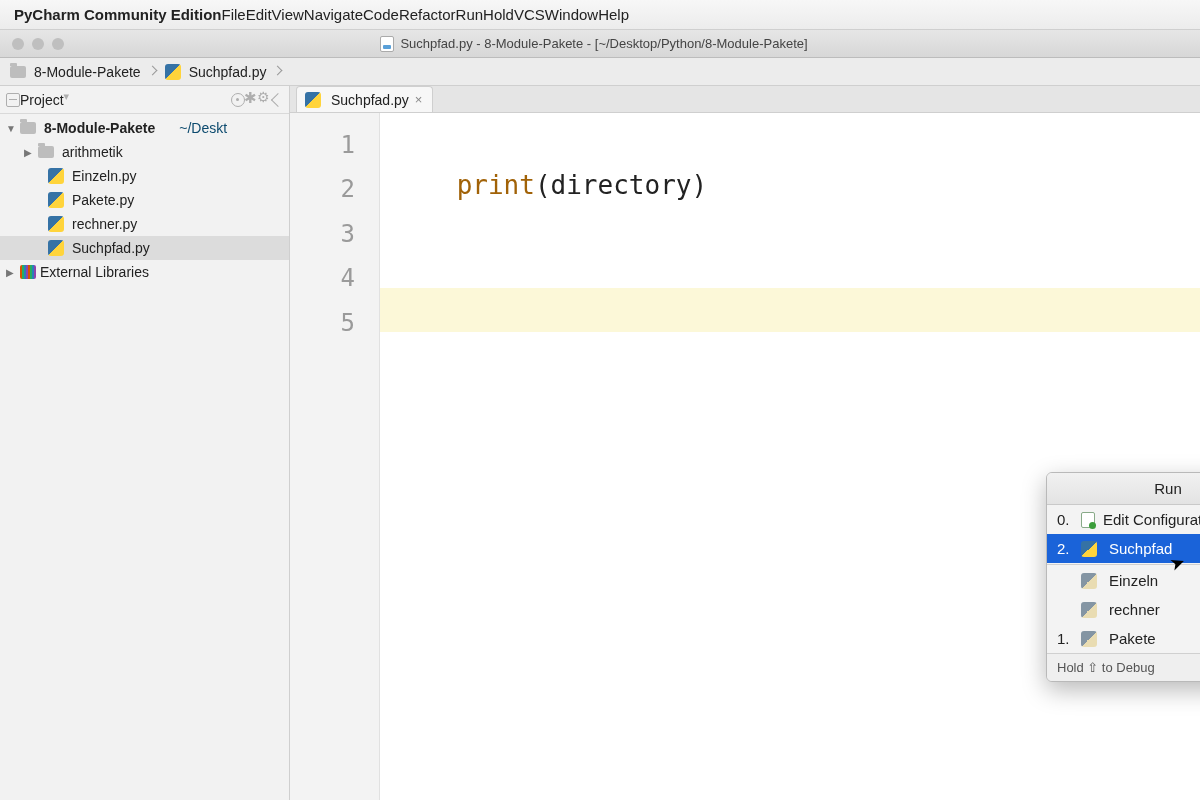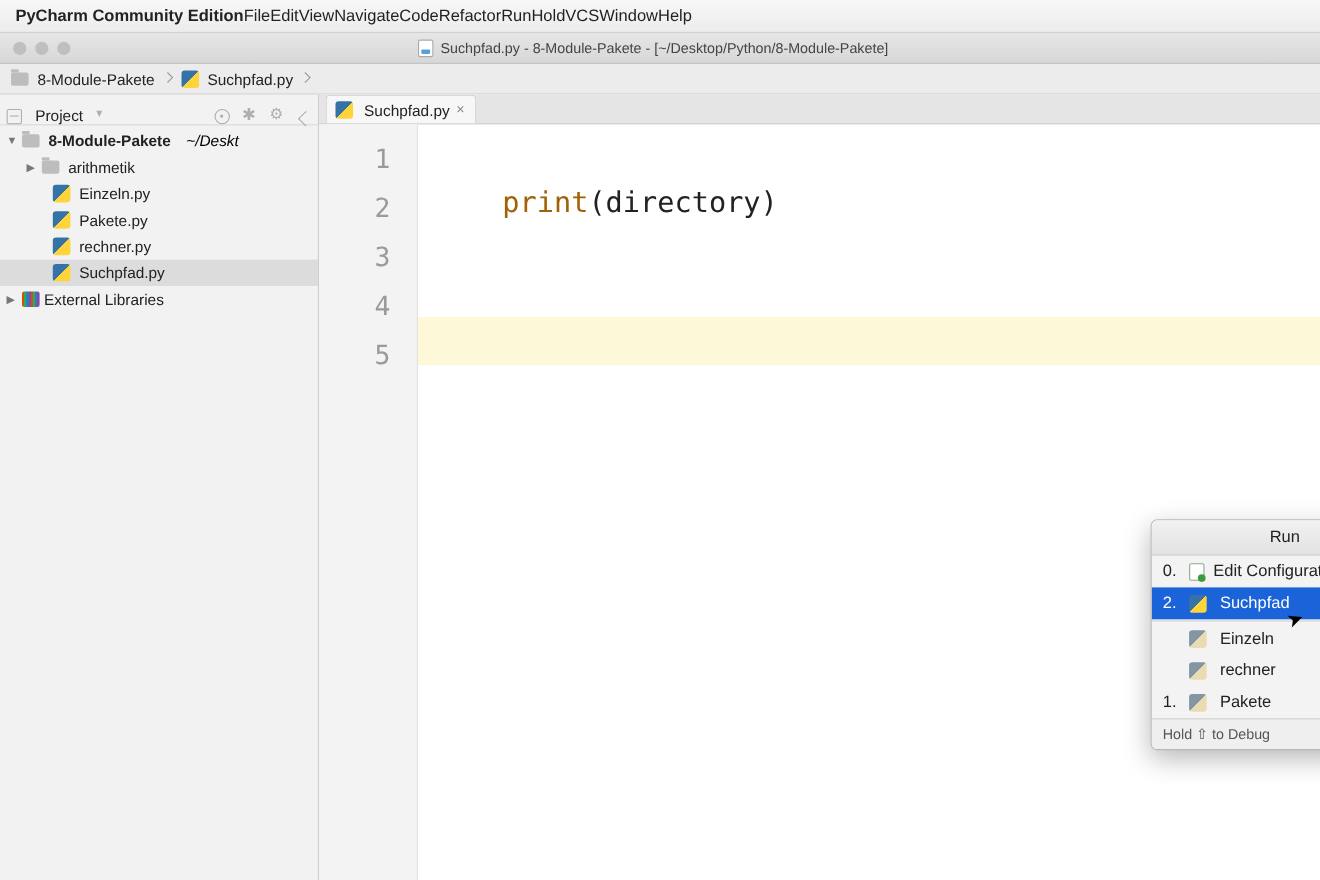--- a/index.html
+++ b/index.html
@@ -100,22 +100,22 @@
   }
 
   
   .project-panel {
     width: 290px;
     background: #f2f2f2;
     border-right: 1px solid #cfcfcf;
     display: flex; flex-direction: column;
   }
   .project-header {
-    height: 28px; display:flex; align-items:flex-end;
-    padding: 0 6px; gap:12px;
+    height: 28px; display:flex; align-items:center;
+    padding: 0 6px; gap:0;
     border-bottom: 1px solid #d9d9d9;
     font-size: 14px;
   }
   .project-header .spacer { flex:1; }
   .project-header .toolbar-icn {
     width:14px; height:14px; display:inline-block;
     opacity:.55;
   }
   .icn-collapse { border:1.2px solid #777; border-radius:2px; position:relative;}
   .icn-collapse::after{content:"";position:absolute;left:2px;top:5px;width:8px;height:1.2px;background:#777;}
@@ -127,21 +127,21 @@
   .icn-gear::before{content:"⚙";position:absolute;left:-2px;top:-4px;font-size:14px;color:#777;}
   .icn-chev{position:relative;}
   .icn-chev::before{content:"▾";position:absolute;left:0;top:-3px;font-size:11px;color:#777;}
 
   .tree { padding: 2px 0; font-size:14px; }
   .tree-row { display:flex; align-items:center; height:24px; padding-left:6px; gap:4px; cursor:default;}
   .tree-row .arrow{ width:10px; display:inline-block; color:#777; font-size:10px;}
   .tree-row.selected{ background:#dcdcdc; }
   .lvl1{ padding-left:24px;}
   .lvl2{ padding-left:48px;}
-  .proj-path{ color:#000000; margin-left:10px;font-style:italic;}
+  .proj-path{ color:#0c4a6e; margin-left:20px;}
   .libs-icon{
     width:16px;height:14px;display:inline-block;
     background:repeating-linear-gradient(90deg,#d35400 0 2px,#27ae60 2px 4px,#2980b9 4px 6px,#8e44ad 6px 8px);
     border-radius:2px;
   }
 
   
   .editor-area{ flex:1; display:flex; flex-direction:column; position:relative; background:#fff;}
   .editor-tabs{
     height:28px; display:flex; align-items:flex-end;

